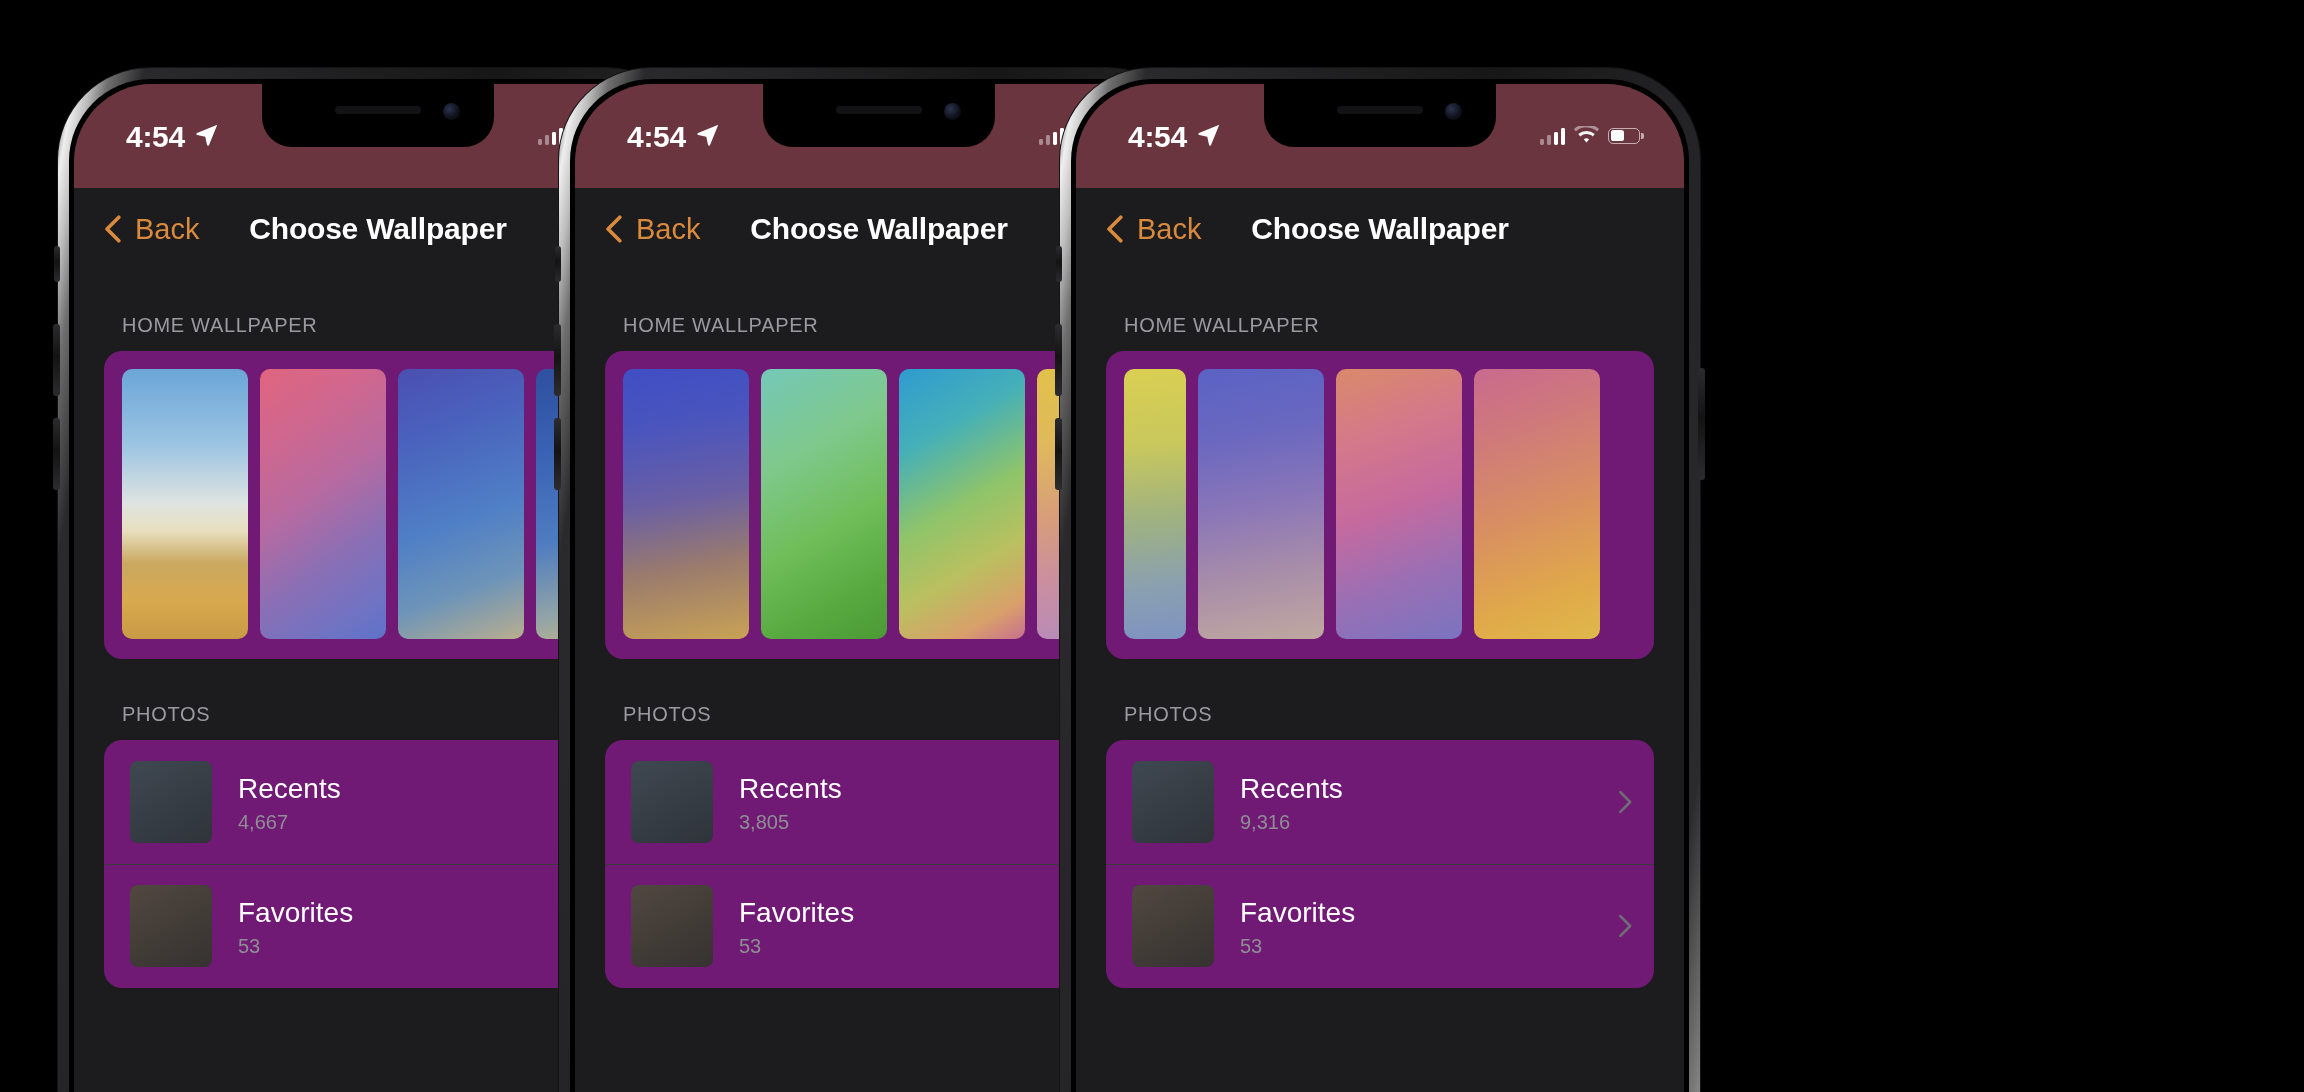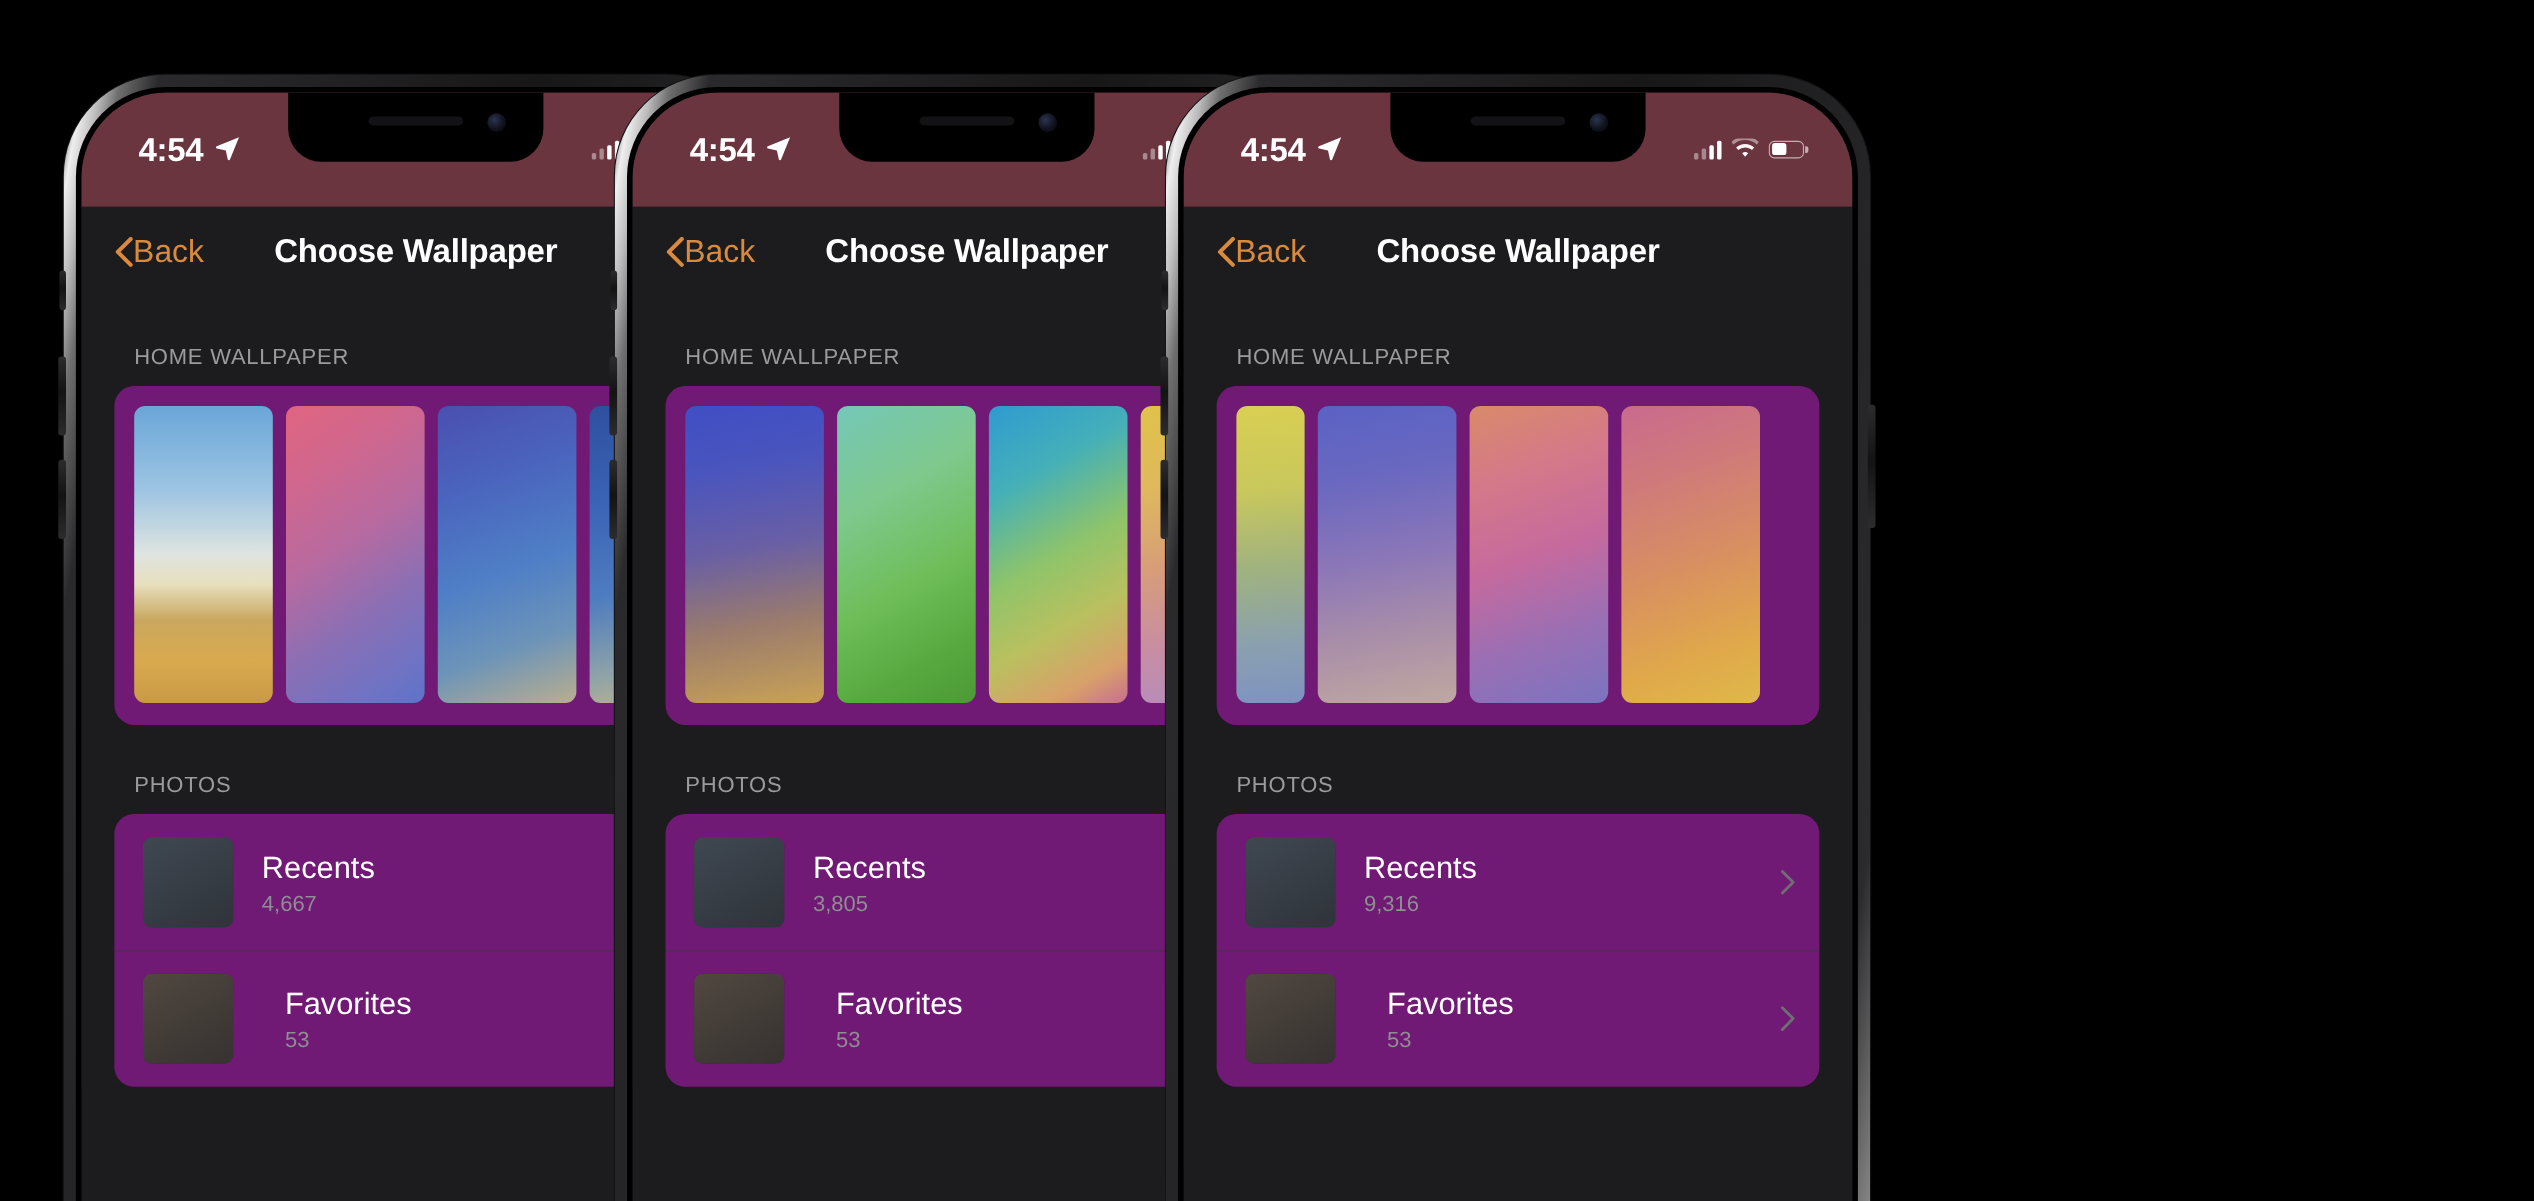--- a/index.html
+++ b/index.html
@@ -126,21 +126,21 @@
 
   
   .navbar {
     position: relative;
     height: 82px;
     background: #1c1c1e;
     display: flex; align-items: center;
     padding: 0 30px;
   }
   .back-btn {
-    display: flex; align-items: center; gap: 0;
+    display: flex; align-items: center; gap: 14px;
     color: #d98a3d; font-size: 29px; cursor: pointer;
   }
   .nav-title {
     position: absolute; left: 0; right: 0; text-align: center;
     color: #fff; font-size: 30px; font-weight: 700; letter-spacing: -0.2px;
     pointer-events: none;
   }
 
   
   .content { background: #1c1c1e; padding: 0 30px; }
@@ -169,21 +169,21 @@
     overflow: hidden;
   }
 
   
   .row {
     display: flex; align-items: center;
     height: 124px;
     padding: 0 22px 0 26px;
     cursor: pointer;
   }
-  .row + .row { box-shadow: inset 0 1px 0 #3a3a3c; gap: 21px; }
+  .row + .row { box-shadow: inset 0 1px 0 #3a3a3c; }
   .row-thumb {
     width: 82px; height: 82px; border-radius: 8px;
     background: #313133; flex: 0 0 auto;
     position: relative; overflow: hidden;
   }
   .row-thumb .ph { position: absolute; inset: 0; opacity: .55; }
   .row-text { flex: 1; padding-left: 26px; }
   .row-title { color: #fff; font-size: 28px; line-height: 1.25; }
   .row-sub { color: #8e8e93; font-size: 20px; margin-top: 5px; }
   .chev-r { color: #6e6e73; flex: 0 0 auto; }

